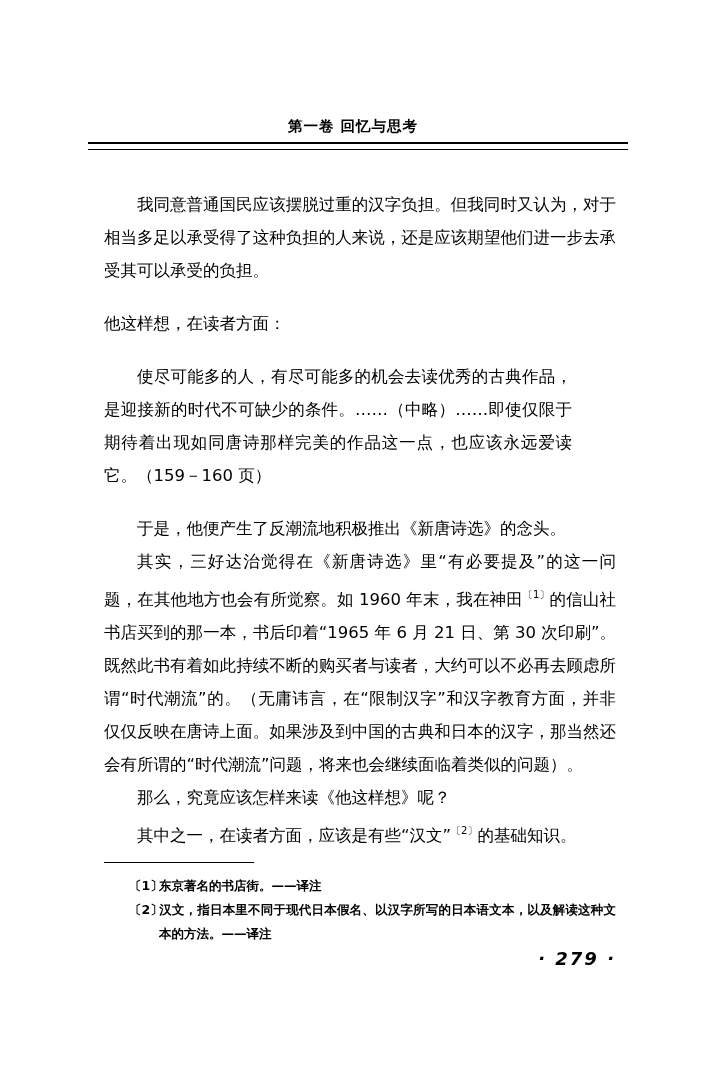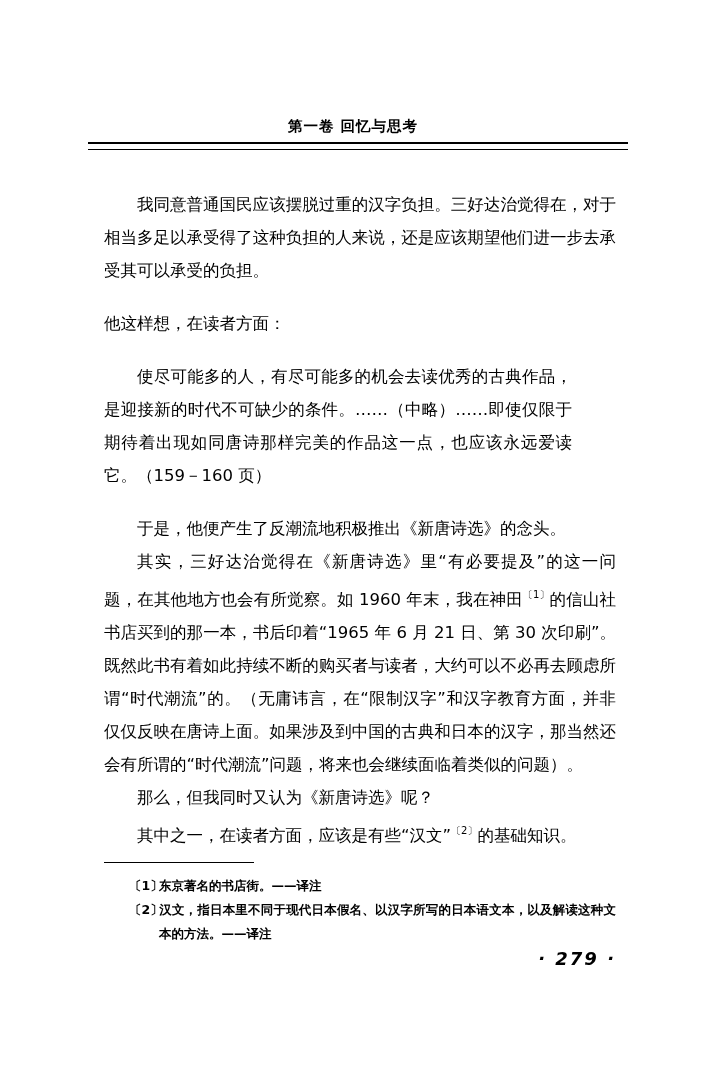--- a/index.html
+++ b/index.html
@@ -122,37 +122,37 @@
 <div class="page">
 
   <div class="header">
     <div class="header-title">第一卷  回忆与思考</div>
     <div class="header-rule-outer"></div>
     <div class="header-rule-inner"></div>
   </div>
 
   <div class="content">
 
-    <p class="para">我同意普通国民应该摆脱过重的汉字负担。三好达治觉得在，对于相当多足以承受得了这种负担的人来说，还是应该期望他们进一步去承受其可以承受的负担。</p>
+    <p class="para">我同意普通国民应该摆脱过重的汉字负担。但我同时又认为，对于相当多足以承受得了这种负担的人来说，还是应该期望他们进一步去承受其可以承受的负担。</p>
 
     <div class="gap"></div>
 
     <p class="para-noindent">他这样想，在读者方面：</p>
 
     <div class="gap"></div>
 
     <p class="quote">使尽可能多的人，有尽可能多的机会去读优秀的古典作品，是迎接新的时代不可缺少的条件。……（中略）……即使仅限于期待着出现如同唐诗那样完美的作品这一点，也应该永远爱读它。（159－160 页）</p>
 
     <div class="gap"></div>
 
     <p class="para">于是，他便产生了反潮流地积极推出《新唐诗选》的念头。</p>
 
     <p class="para"><span>其实，三好达治觉得在《新唐诗选》里“有必要提及”的这一问题，在其他地方也会有所觉察。如 1960 年末，我在神田</span><span class="sup">〔1〕</span><span>的信山社书店买到的那一本，书后印着“1965 年 6 月 21 日、第 30 次印刷”。既然此书有着如此持续不断的购买者与读者，大约可以不必再去顾虑所谓“时代潮流”的。（无庸讳言，在“限制汉字”和汉字教育方面，并非仅仅反映在唐诗上面。如果涉及到中国的古典和日本的汉字，那当然还会有所谓的“时代潮流”问题，将来也会继续面临着类似的问题）。</span></p>
 
-    <p class="para">那么，但我同时又认为《新唐诗选》呢？</p>
+    <p class="para">那么，究竟应该怎样来读《他这样想》呢？</p>
 
     <p class="para"><span>其中之一，在读者方面，应该是有些“汉文”</span><span class="sup">〔2〕</span><span>的基础知识。</span></p>
 
   </div>
 
   <div class="fn-rule"></div>
 
   <div class="footnotes">
     <p class="fn-item"><span class="fn-mark">〔1〕</span><span>东京著名的书店街。——译注</span></p>
     <p class="fn-item"><span class="fn-mark">〔2〕</span><span>汉文，指日本里不同于现代日本假名、以汉字所写的日本语文本，以及解读这种文本的方法。——译注</span></p>

